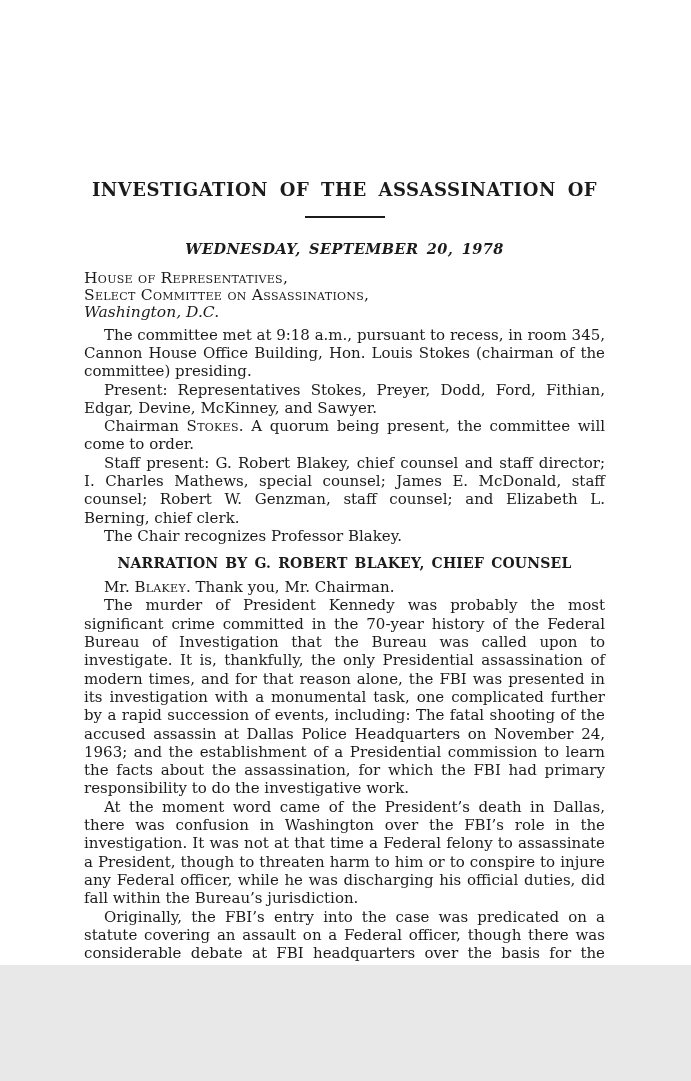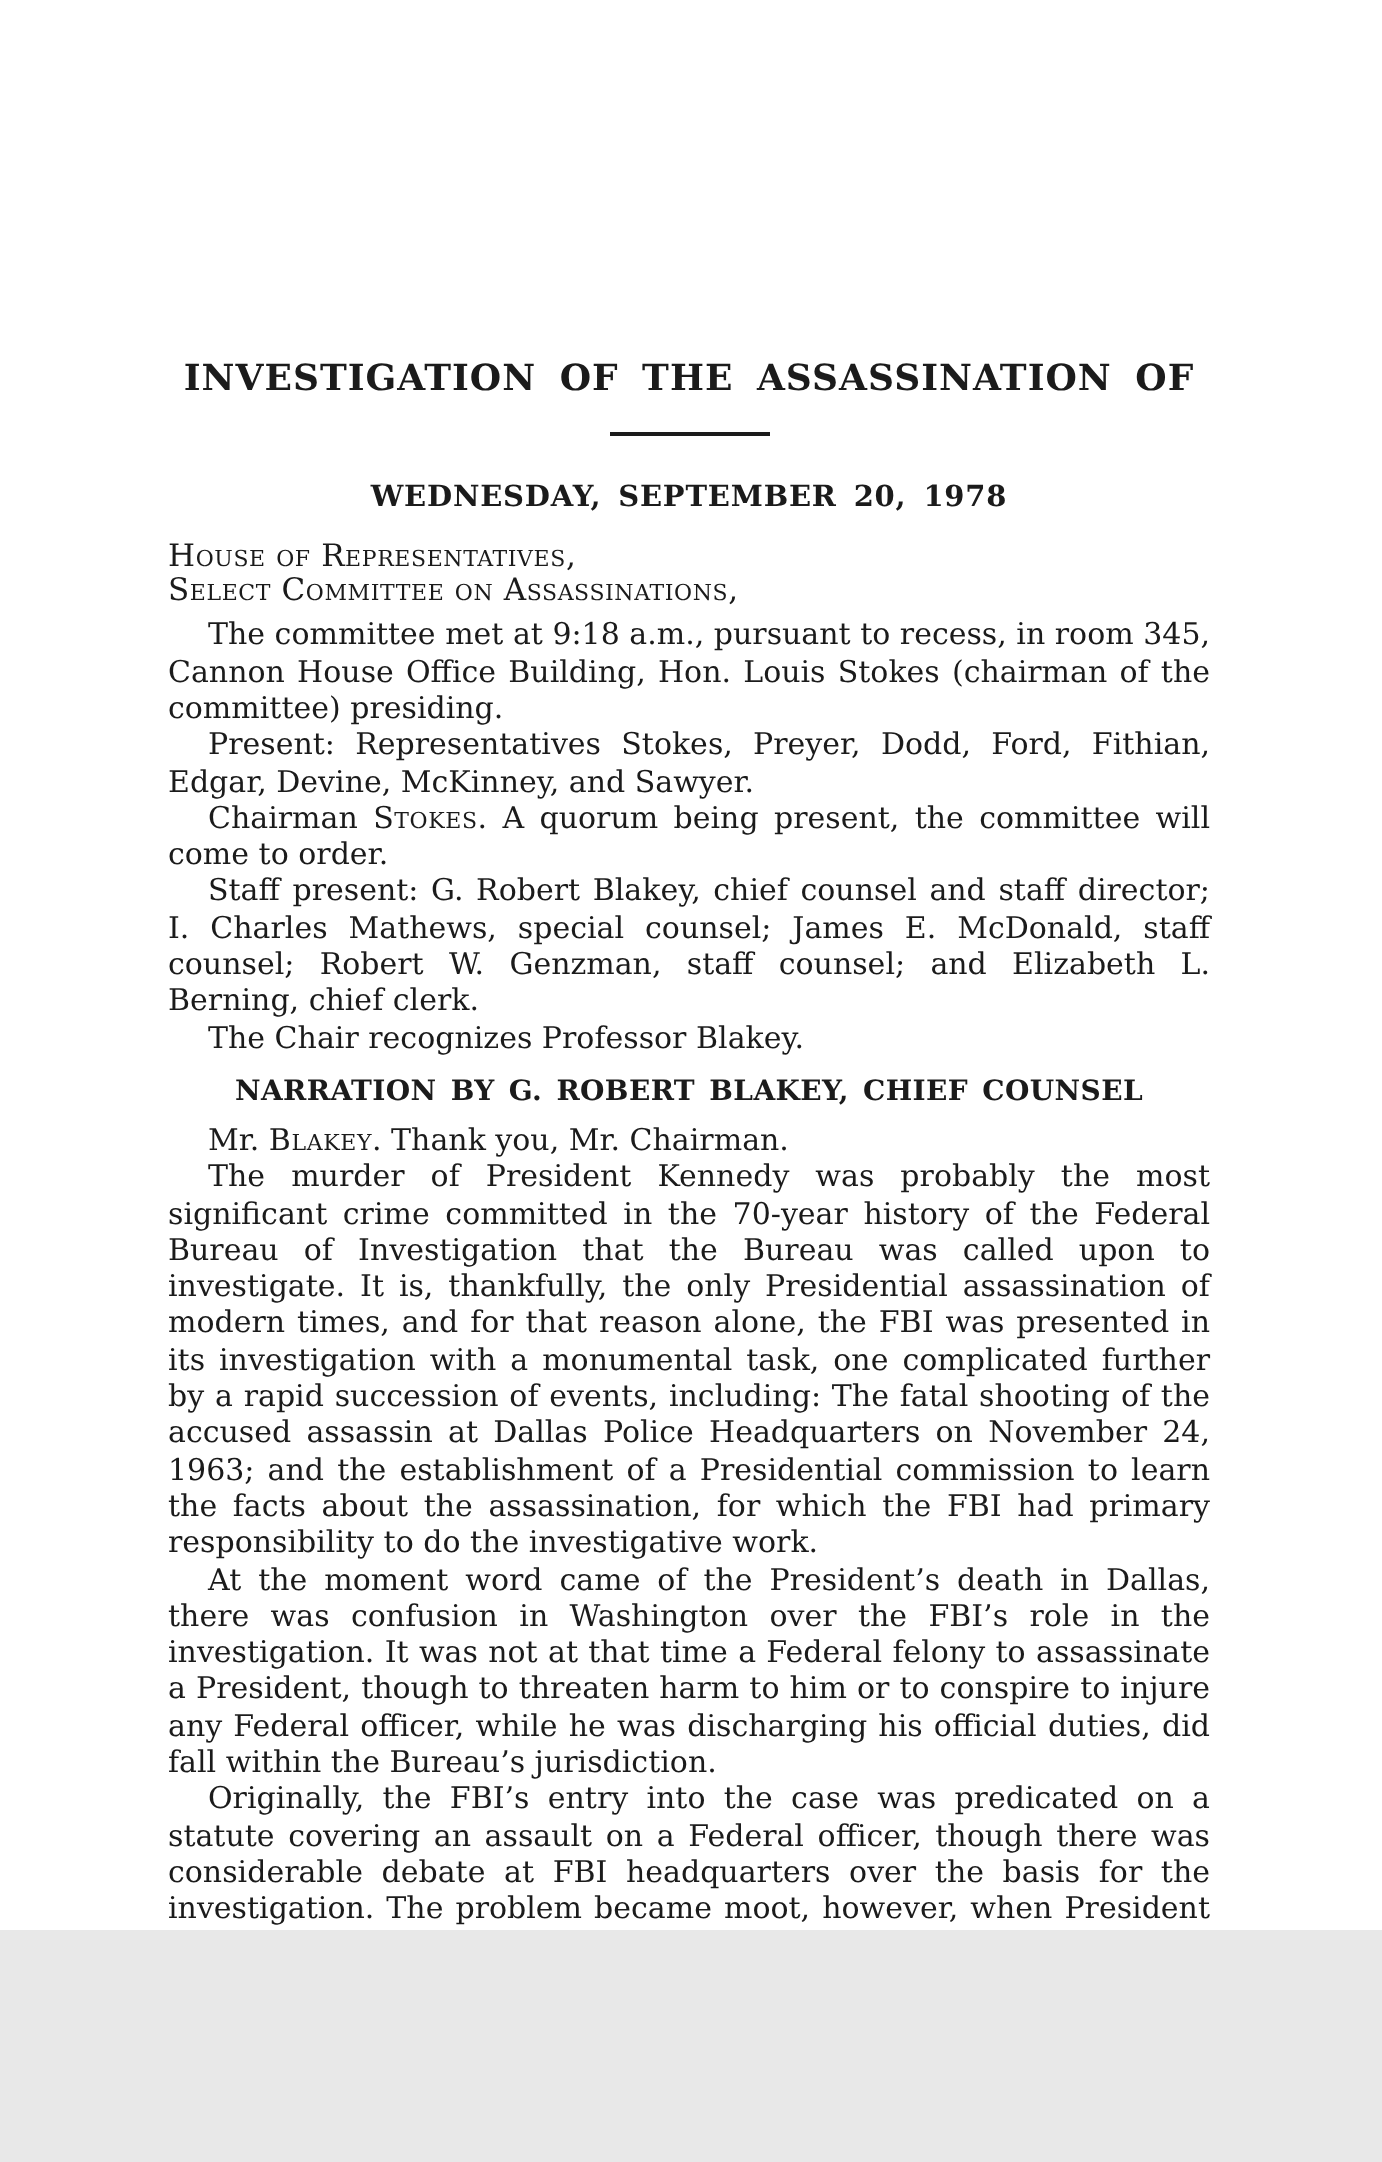--- a/index.html
+++ b/index.html
@@ -40,20 +40,21 @@
     margin:13px auto 0 auto;
   }
   .date-line{
     margin-top:22px;
     text-align:center;
     font-weight:bold;
     font-size:14.5px;
     line-height:18px;
     letter-spacing:.4px;
     word-spacing:3px;
+    font-style:italic;
   }
   
   .masthead{
     margin-top:12px;
     text-align:left;
     line-height:17.2px;
   }
   .masthead .sc-line{
     font-variant:small-caps;
     font-size:15.5px;
@@ -110,20 +111,21 @@
       <span class="title-line">INVESTIGATION OF THE ASSASSINATION OF</span>
     </h1>
 
     <div class="rule"></div>
 
     <div class="date-line">WEDNESDAY, SEPTEMBER 20, 1978</div>
 
     <div class="masthead">
       <div class="sc-line m1">House of Representatives,</div>
       <div class="sc-line m2">Select Committee on Assassinations,</div>
+      <div class="m3">Washington, D.C.</div>
     </div>
 
     <div class="body-text">
 
       <p class="para">The committee met at 9:18 a.m., pursuant to recess, in room 345, Cannon House Office Building, Hon. Louis Stokes (chairman of the committee) presiding.</p>
       <p class="para">Present: Representatives Stokes, Preyer, Dodd, Ford, Fithian, Edgar, Devine, McKinney, and Sawyer.</p>
       <p class="para"><span>Chairman </span><span class="sc">Stokes</span><span>. A quorum being present, the committee will come to order.</span></p>
 
       <p class="para">Staff present: G. Robert Blakey, chief counsel and staff director; I. Charles Mathews, special counsel; James E. McDonald, staff counsel; Robert W. Genzman, staff counsel; and Elizabeth L. Berning, chief clerk.</p>
 

